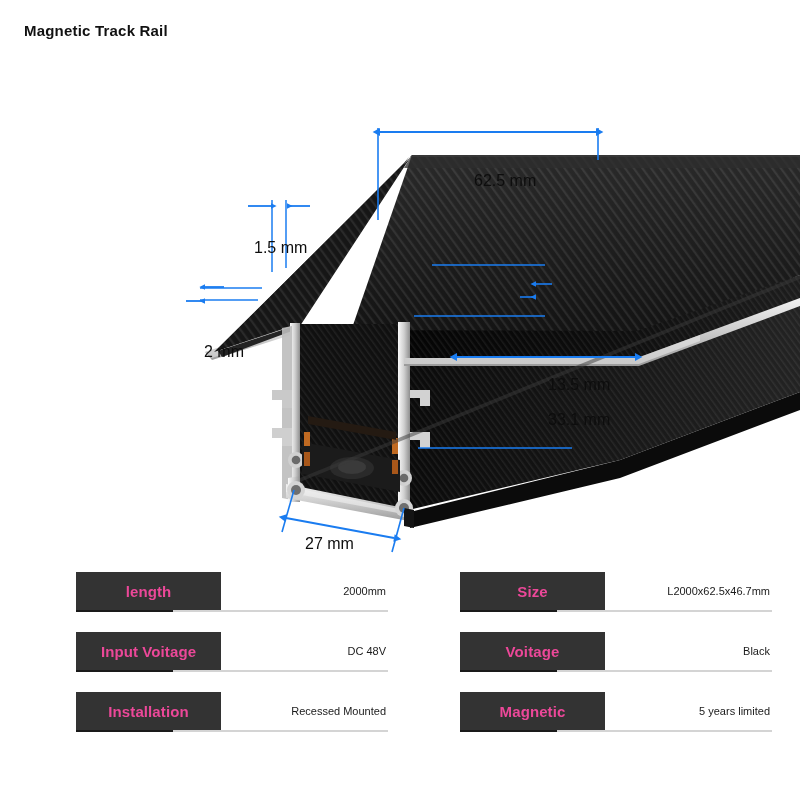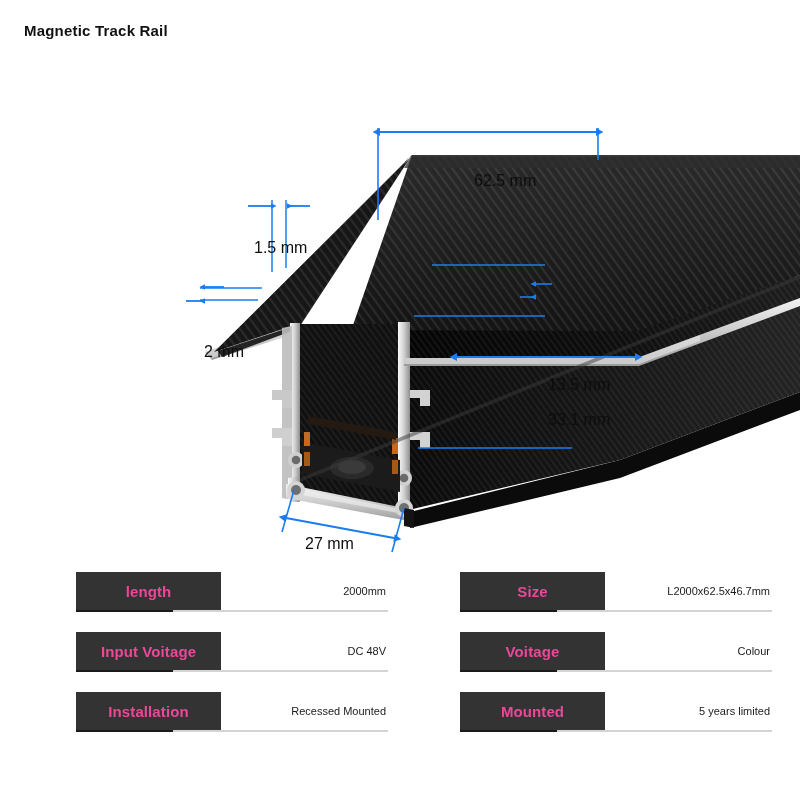--- a/index.html
+++ b/index.html
@@ -345,21 +345,21 @@
     </div>
   </div>
 
   <div class="spec-table" id="spec-table-right">
     <div class="spec-row">
       <div class="spec-key">Size</div>
       <div class="spec-val">L2000x62.5x46.7mm</div>
     </div>
     <div class="spec-row">
       <div class="spec-key">Voitage</div>
-      <div class="spec-val">Colour</div>
-    </div>
-    <div class="spec-row">
-      <div class="spec-key">Mounted</div>
+      <div class="spec-val">Black</div>
+    </div>
+    <div class="spec-row">
+      <div class="spec-key">Magnetic</div>
       <div class="spec-val">5 years limited</div>
     </div>
   </div>
 
 </div>
 
 </body></html>

